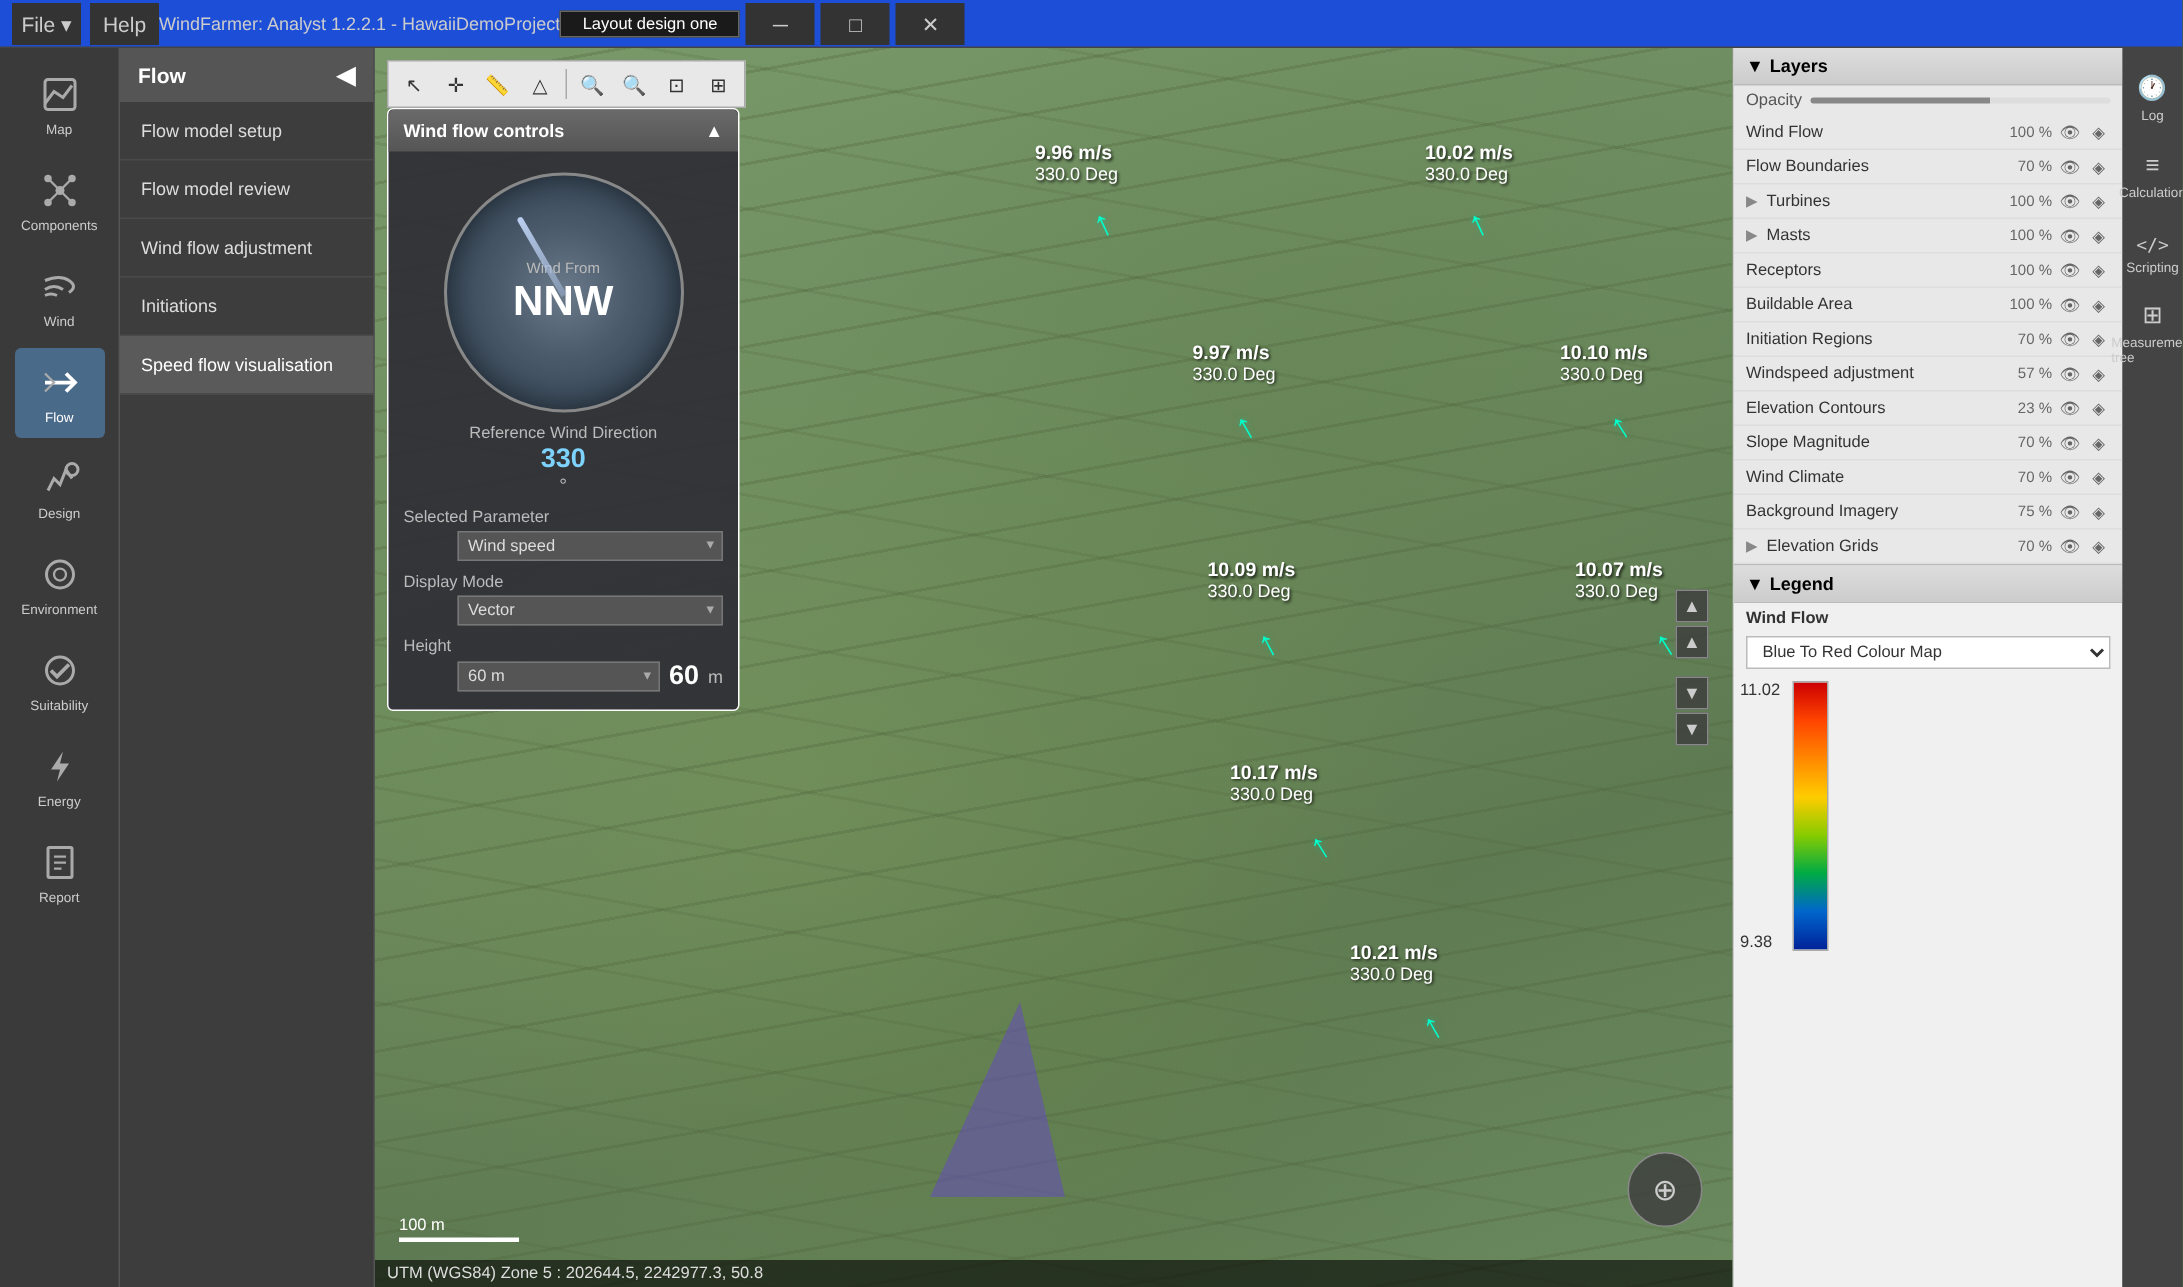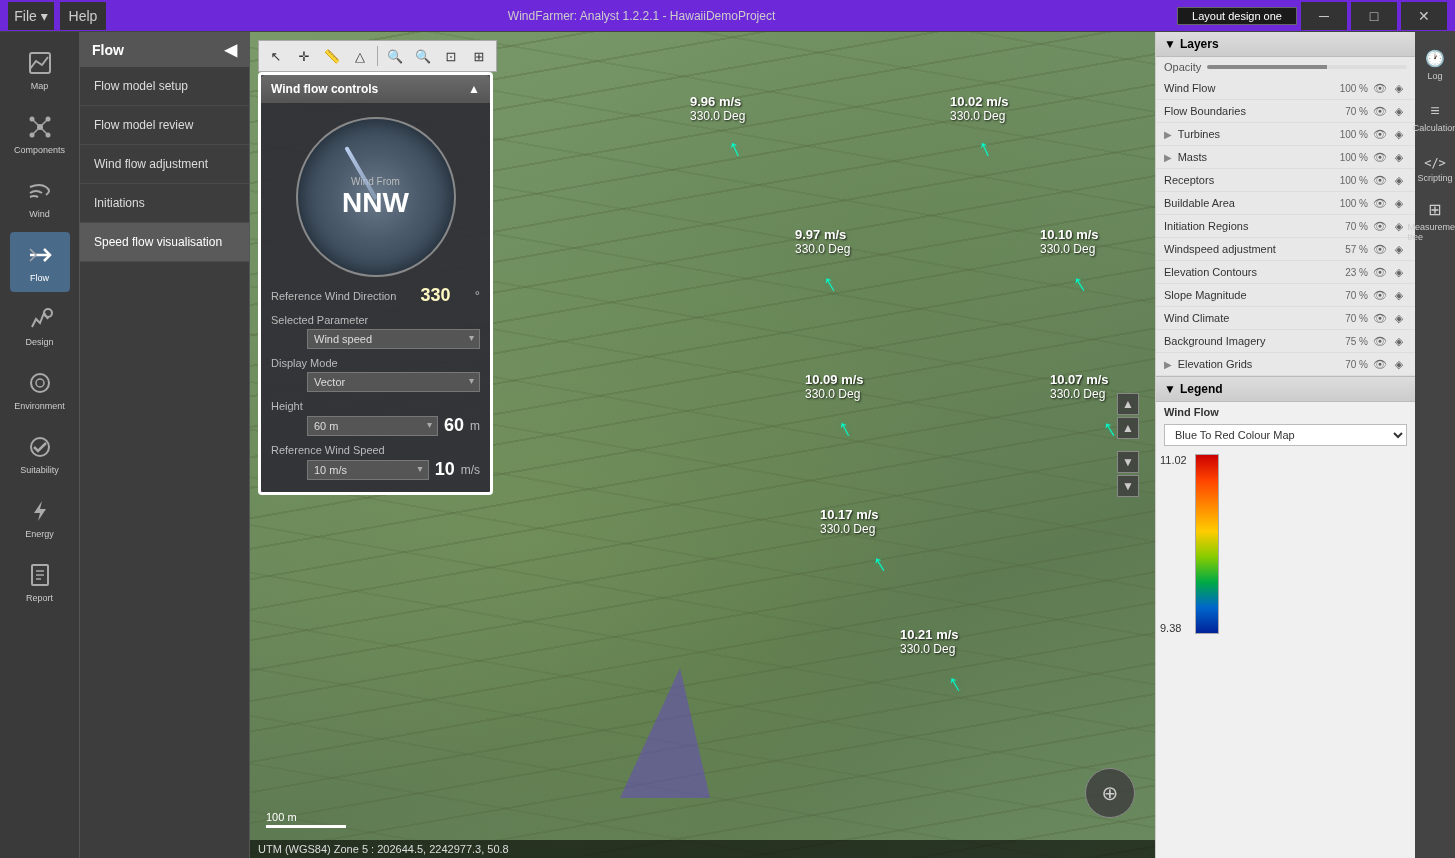--- a/index.html
+++ b/index.html
@@ -1,24 +1,23 @@
 <!DOCTYPE html>
 <html><head>
   <meta charset="utf-8">
   <style>
     * { box-sizing: border-box; margin: 0; padding: 0; }
     body { font-family: 'Segoe UI', Arial, sans-serif; background: #2b2b2b; width: 1455px; height: 858px; overflow: hidden; font-size: 12px; }
 
     
     #titlebar {
       height: 32px;
-      background: #6d28d9;
+      background: #1d4ed8;
       display: flex;
       align-items: center;
-      justify-content: space-between;
       padding: 0 8px;
       border-bottom: 1px solid #444;
     }
     #titlebar .left { display: flex; align-items: center; gap: 6px; }
     #titlebar .center { color: #ccc; font-size: 12px; }
     #titlebar .right { display: flex; align-items: center; gap: 4px; }
     #titlebar .win-btn { width: 46px; height: 28px; background: #333; border: none; color: #ccc; cursor: pointer; font-size: 14px; display:flex;align-items:center;justify-content:center; }
 
     
     #main-layout { display: flex; height: calc(858px - 32px); }
@@ -198,21 +197,21 @@
       border-bottom: 130px solid rgba(100,80,180,0.6);
     }
 
     
     #wind-panel {
       position: absolute;
       top: 40px;
       left: 8px;
       width: 235px;
       background: rgba(50,50,55,0.97);
-      border: 3px solid #ffffff;
+      border: 1px solid #ffffff;
       border-radius: 4px;
       z-index: 20;
       color: #ddd;
     }
     #wind-panel-header {
       background: linear-gradient(to bottom, #6a6a6a, #555);
       padding: 7px 10px;
       font-size: 12px;
       font-weight: bold;
       display: flex;
@@ -274,23 +273,24 @@
       right: 6px; top: 3px;
       color: #aaa; font-size: 10px;
       pointer-events: none;
     }
     .form-inline { display: flex; align-items: center; gap: 6px; }
     .form-value { font-size: 18px; font-weight: bold; color: #fff; }
     .form-unit { font-size: 12px; color: #bbb; }
     .ref-dir-row {
       display: flex; align-items: center; justify-content: space-between;
       margin-top: 8px;
+      flex-direction: column;
     }
     .ref-dir-label { font-size: 11px; color: #bbb; }
-    .ref-dir-value { font-size: 18px; font-weight: bold; color: #fef9c3; }
+    .ref-dir-value { font-size: 18px; font-weight: bold; color: #7dd3fc; }
     .ref-dir-unit { font-size: 13px; color: #bbb; }
 
     
     #right-panel {
       width: 260px;
       background: #f0f0f0;
       border-left: 1px solid #ccc;
       display: flex;
       flex-direction: column;
       overflow: hidden;
@@ -624,32 +624,20 @@
             <div class="form-select-wrap" style="flex:1;">
               <select class="form-select">
                 <option>60 m</option>
               </select>
             </div>
             <span class="form-value">60</span>
             <span class="form-unit">m</span>
           </div>
         </div>
 
-        <div class="form-row">
-          <div class="form-label">Reference Wind Speed</div>
-          <div class="form-inline">
-            <div class="form-select-wrap" style="flex:1;">
-              <select class="form-select">
-                <option>10 m/s</option>
-              </select>
-            </div>
-            <span class="form-value">10</span>
-            <span class="form-unit">m/s</span>
-          </div>
-        </div>
       </div>
     </div>
 
     <div id="map-arrows">
       <div class="map-arrow-btn">▲</div>
       <div class="map-arrow-btn">▲</div>
       <div style="height:8px;"></div>
       <div class="map-arrow-btn">▼</div>
       <div class="map-arrow-btn">▼</div>
     </div>

